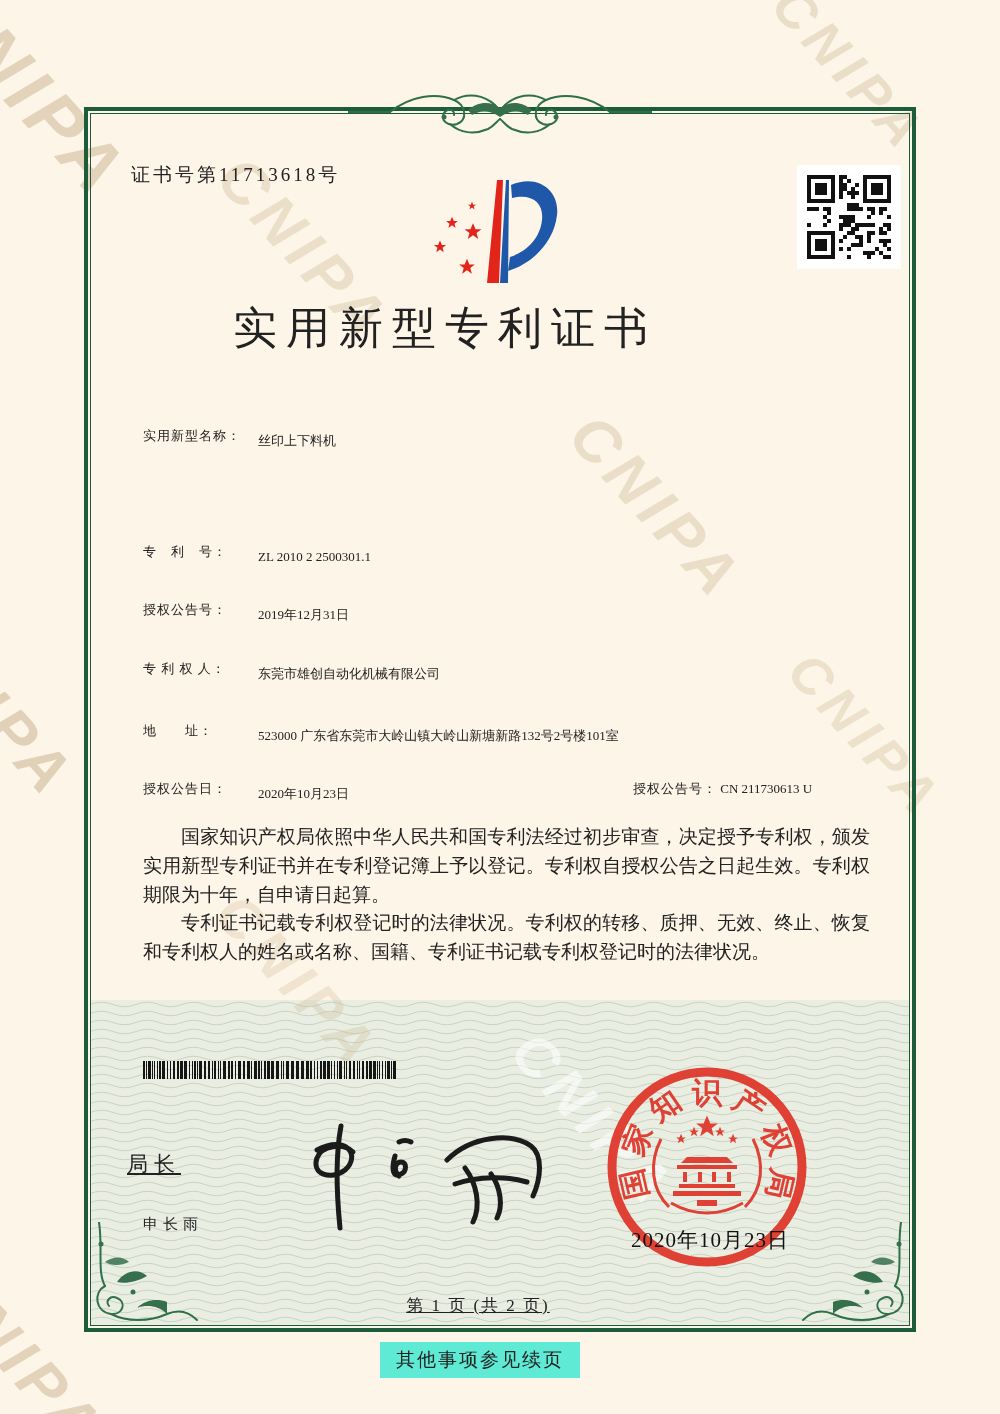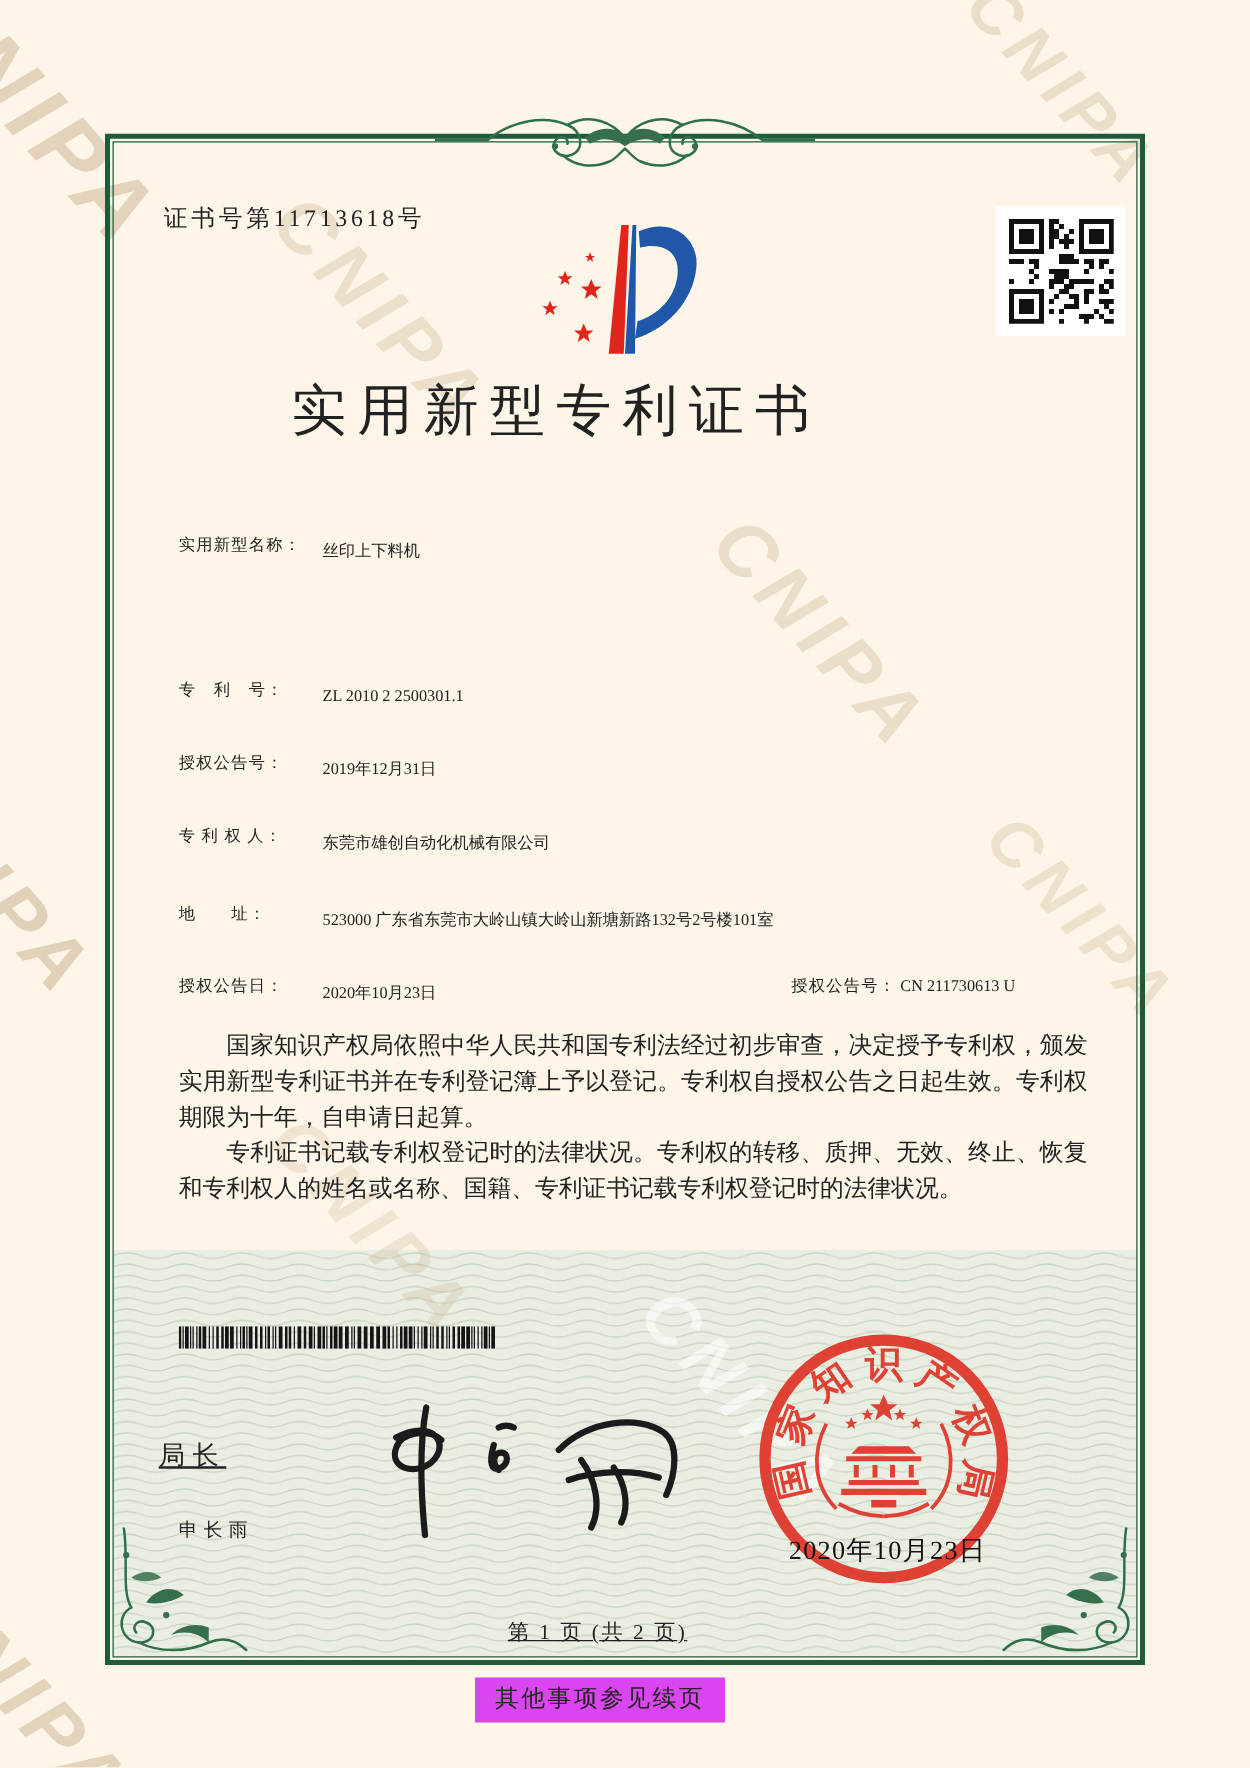--- a/index.html
+++ b/index.html
@@ -20,21 +20,21 @@
   #title{left:84px;top:299px;width:722px;text-align:center;font-size:44px;font-weight:normal;letter-spacing:9px;}
   .row{left:143px;width:760px;font-size:13px;}
   .row .lab{letter-spacing:1px;}
   .row .val{position:absolute;left:115px;top:0;width:630px;line-height:27px;}
   .para{left:143px;width:727px;font-size:19px;line-height:29px;text-align:justify;text-indent:38px;}
   #director-label{left:127px;top:1150px;font-size:21px;letter-spacing:6px;text-decoration:underline;}
   #director-name{left:143px;top:1192px;font-size:15px;letter-spacing:5px;margin-top:23px;}
   #grant-right{position:absolute;left:490px;top:0;}
   #seal-date{left:618px;top:1226px;width:184px;text-align:center;font-size:21px;letter-spacing:1px;color:#111;z-index:5;}
   #page-indicator{left:62px;top:1294px;width:832px;text-align:center;font-size:17px;letter-spacing:2px;text-decoration:underline;}
-  #footer-note{left:380px;top:1342px;width:200px;height:36px;background:#d946ef;text-align:center;
+  #footer-note{left:380px;top:1342px;width:200px;height:36px;background:#5eead4;text-align:center;
                font-size:19px;letter-spacing:2px;line-height:36px;z-index:3;}
   
   #seal{position:absolute;left:603px;top:1063px;width:208px;height:208px;z-index:4;opacity:.94;}
   #seal-arc text{fill:#df372a;font-size:30px;font-weight:bold;font-family:"Liberation Serif","DejaVu Serif",serif;}
   
   .orn{position:absolute;z-index:5;pointer-events:none;}
   .orn path,.orn circle{stroke:#2f7049;stroke-width:2;fill:none;stroke-linecap:round;}
   .orn .fl{fill:#356f4c;stroke:none;}
   #qr-box{position:absolute;left:797px;top:165px;width:104px;height:104px;background:#fff;z-index:3;}
   #qr{position:absolute;left:10px;top:10px;}

